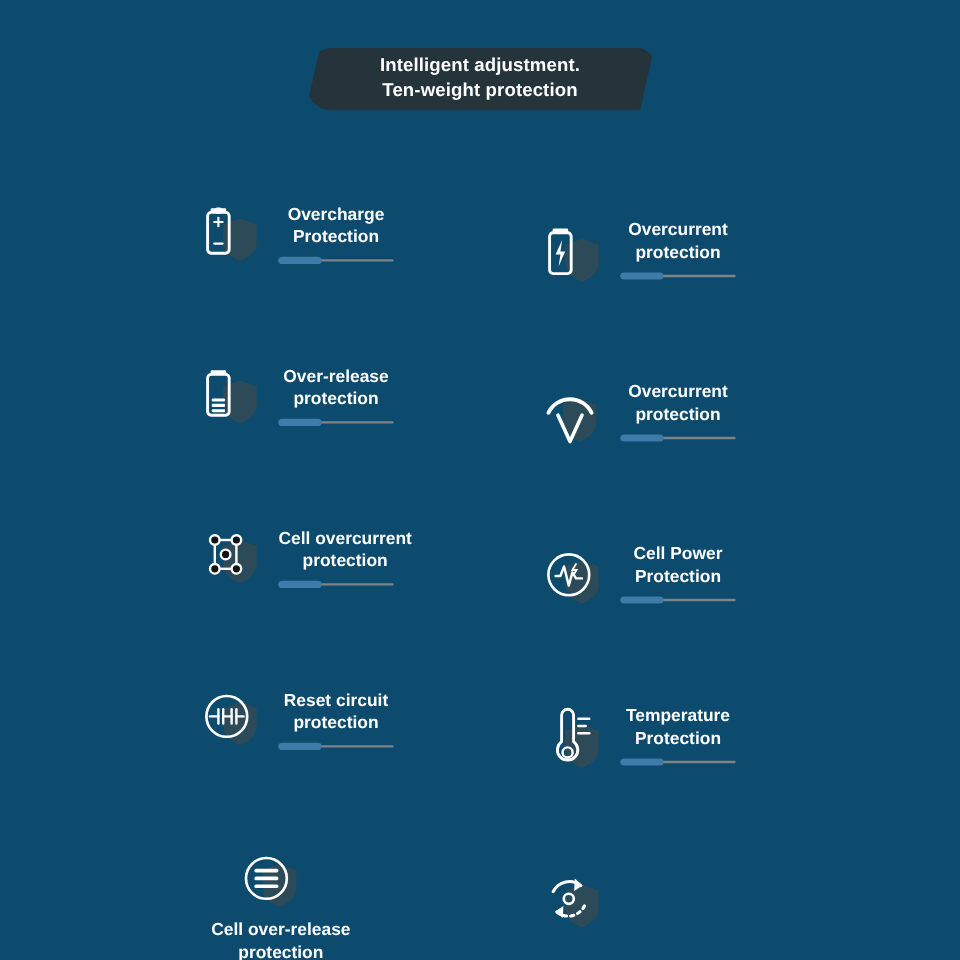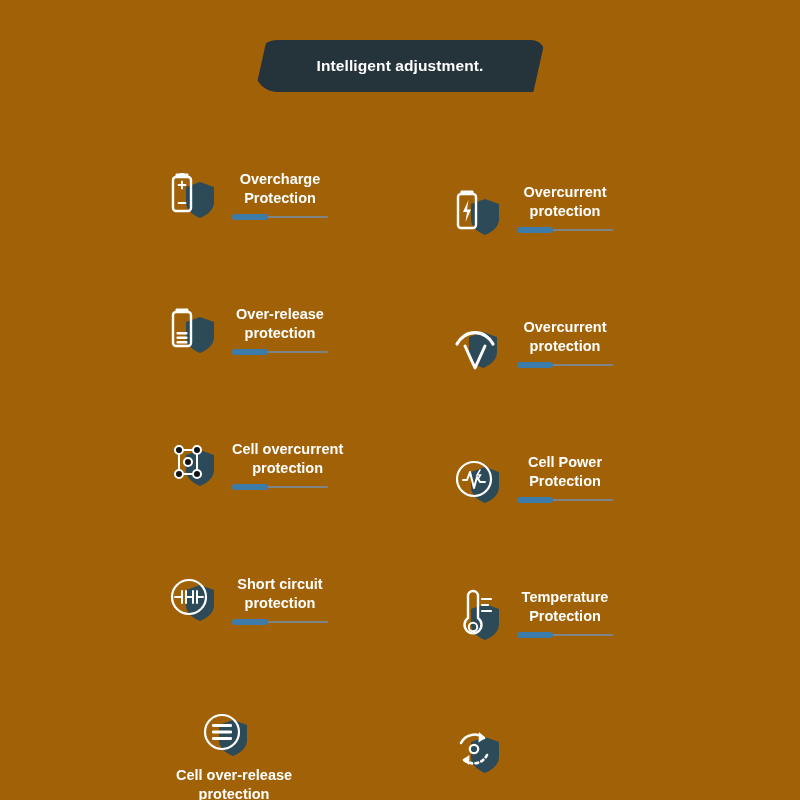--- a/index.html
+++ b/index.html
@@ -5,21 +5,21 @@
   * { margin:0; padding:0; box-sizing:border-box; }
   html, body {
     width:800px; height:800px;
     background:#111518;
     font-family:"Liberation Sans", sans-serif;
     overflow:hidden;
   }
   #stage {
     position:relative;
     width:800px; height:800px;
-    background:#a16207;
+    background:#0c4a6e;
   }
 
   
   .badge-wrap {
     position:absolute;
     left:255px; top:40px;
     width:290px; height:52px;
   }
   .badge-shape {
     position:absolute; inset:0;
@@ -108,20 +108,21 @@
 </style>
 </head>
 <body>
 
 <div id="stage">
 
   <div class="badge-wrap">
     <div class="badge-shape"></div>
     <div class="badge-text">
       <div class="badge-line">Intelligent adjustment.</div>
+      <div class="badge-line">Ten-weight protection</div>
     </div>
   </div>
 
   <div class="grid">
 
     <div class="cell col-l row-1">
       <div class="icon-box">
         <svg width="56" height="60" viewBox="0 0 56 60">
           <path d="M30 18 L44 23 L44 38 Q44 48 30 54 Q16 48 16 38 L16 23 Z" fill="#2c4a57"></path>
           <rect x="10" y="10" width="4" height="3" rx="1" fill="none" stroke="#fff" stroke-width="2.2"></rect>
@@ -262,21 +263,21 @@
             <line x1="12" y1="22" x2="12" y2="34"></line>
             <line x1="16" y1="22" x2="16" y2="34"></line>
             <line x1="16" y1="28" x2="23" y2="28"></line>
             <line x1="23" y1="22" x2="23" y2="34"></line>
             <line x1="27" y1="22" x2="27" y2="34"></line>
             <line x1="27" y1="28" x2="33" y2="28"></line>
           </g>
         </svg>
       </div>
       <div class="text-block">
-        <div class="label">Short circuit</div>
+        <div class="label">Reset circuit</div>
         <div class="label">protection</div>
         <div class="bar">
           <div class="bar-track"></div>
           <div class="bar-fill" style="width:38%"></div>
         </div>
       </div>
     </div>
 
     <div class="cell col-r row-4">
       <div class="icon-box">

